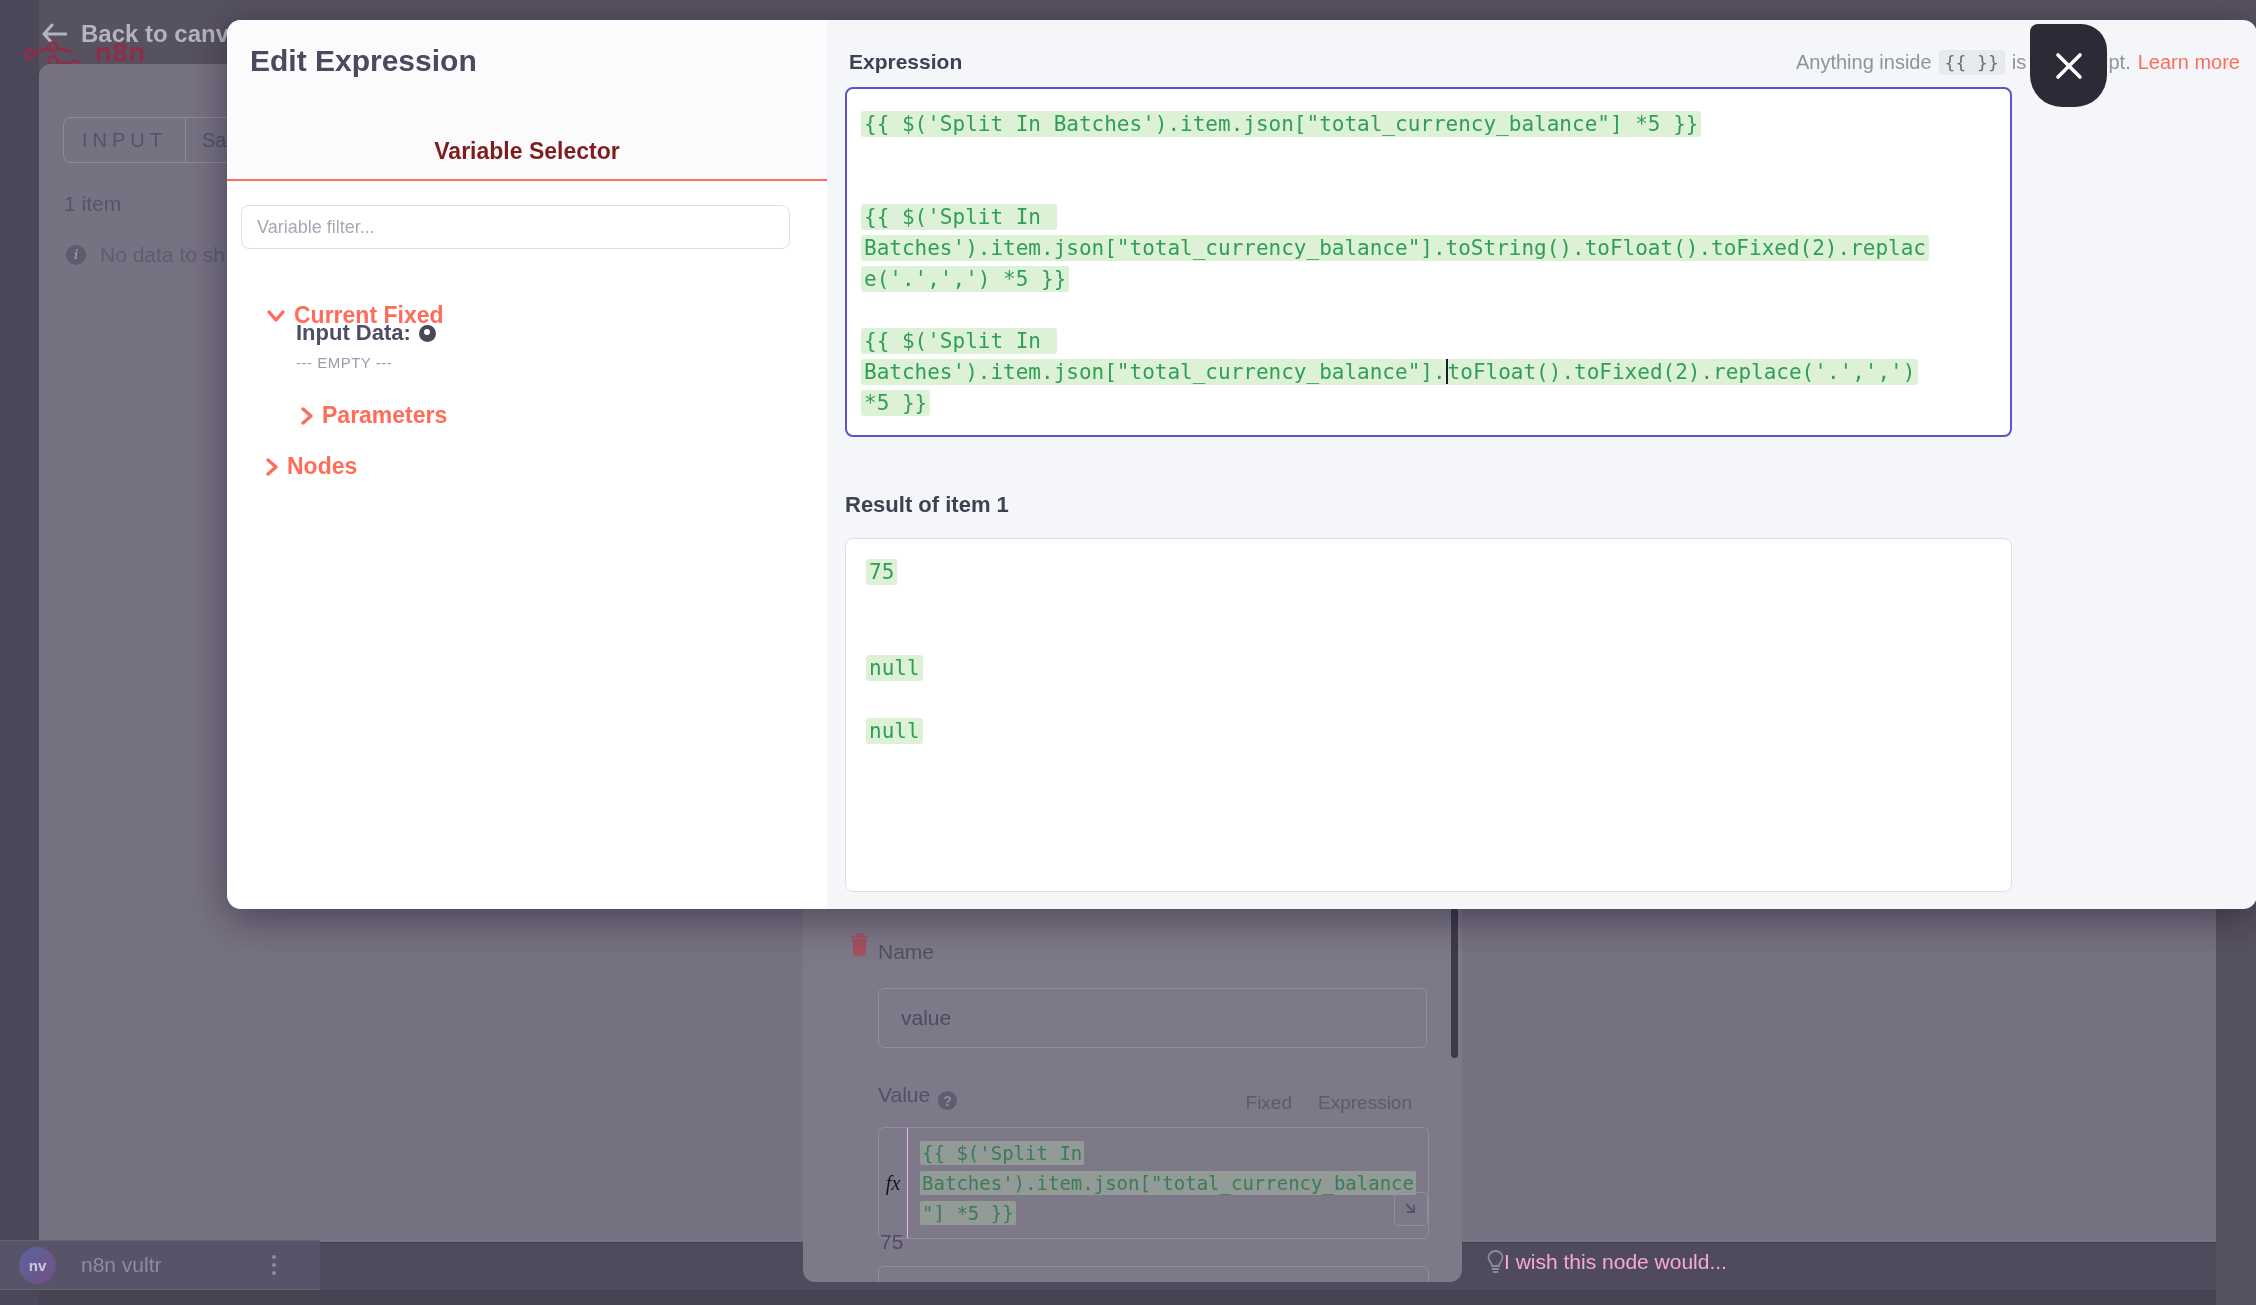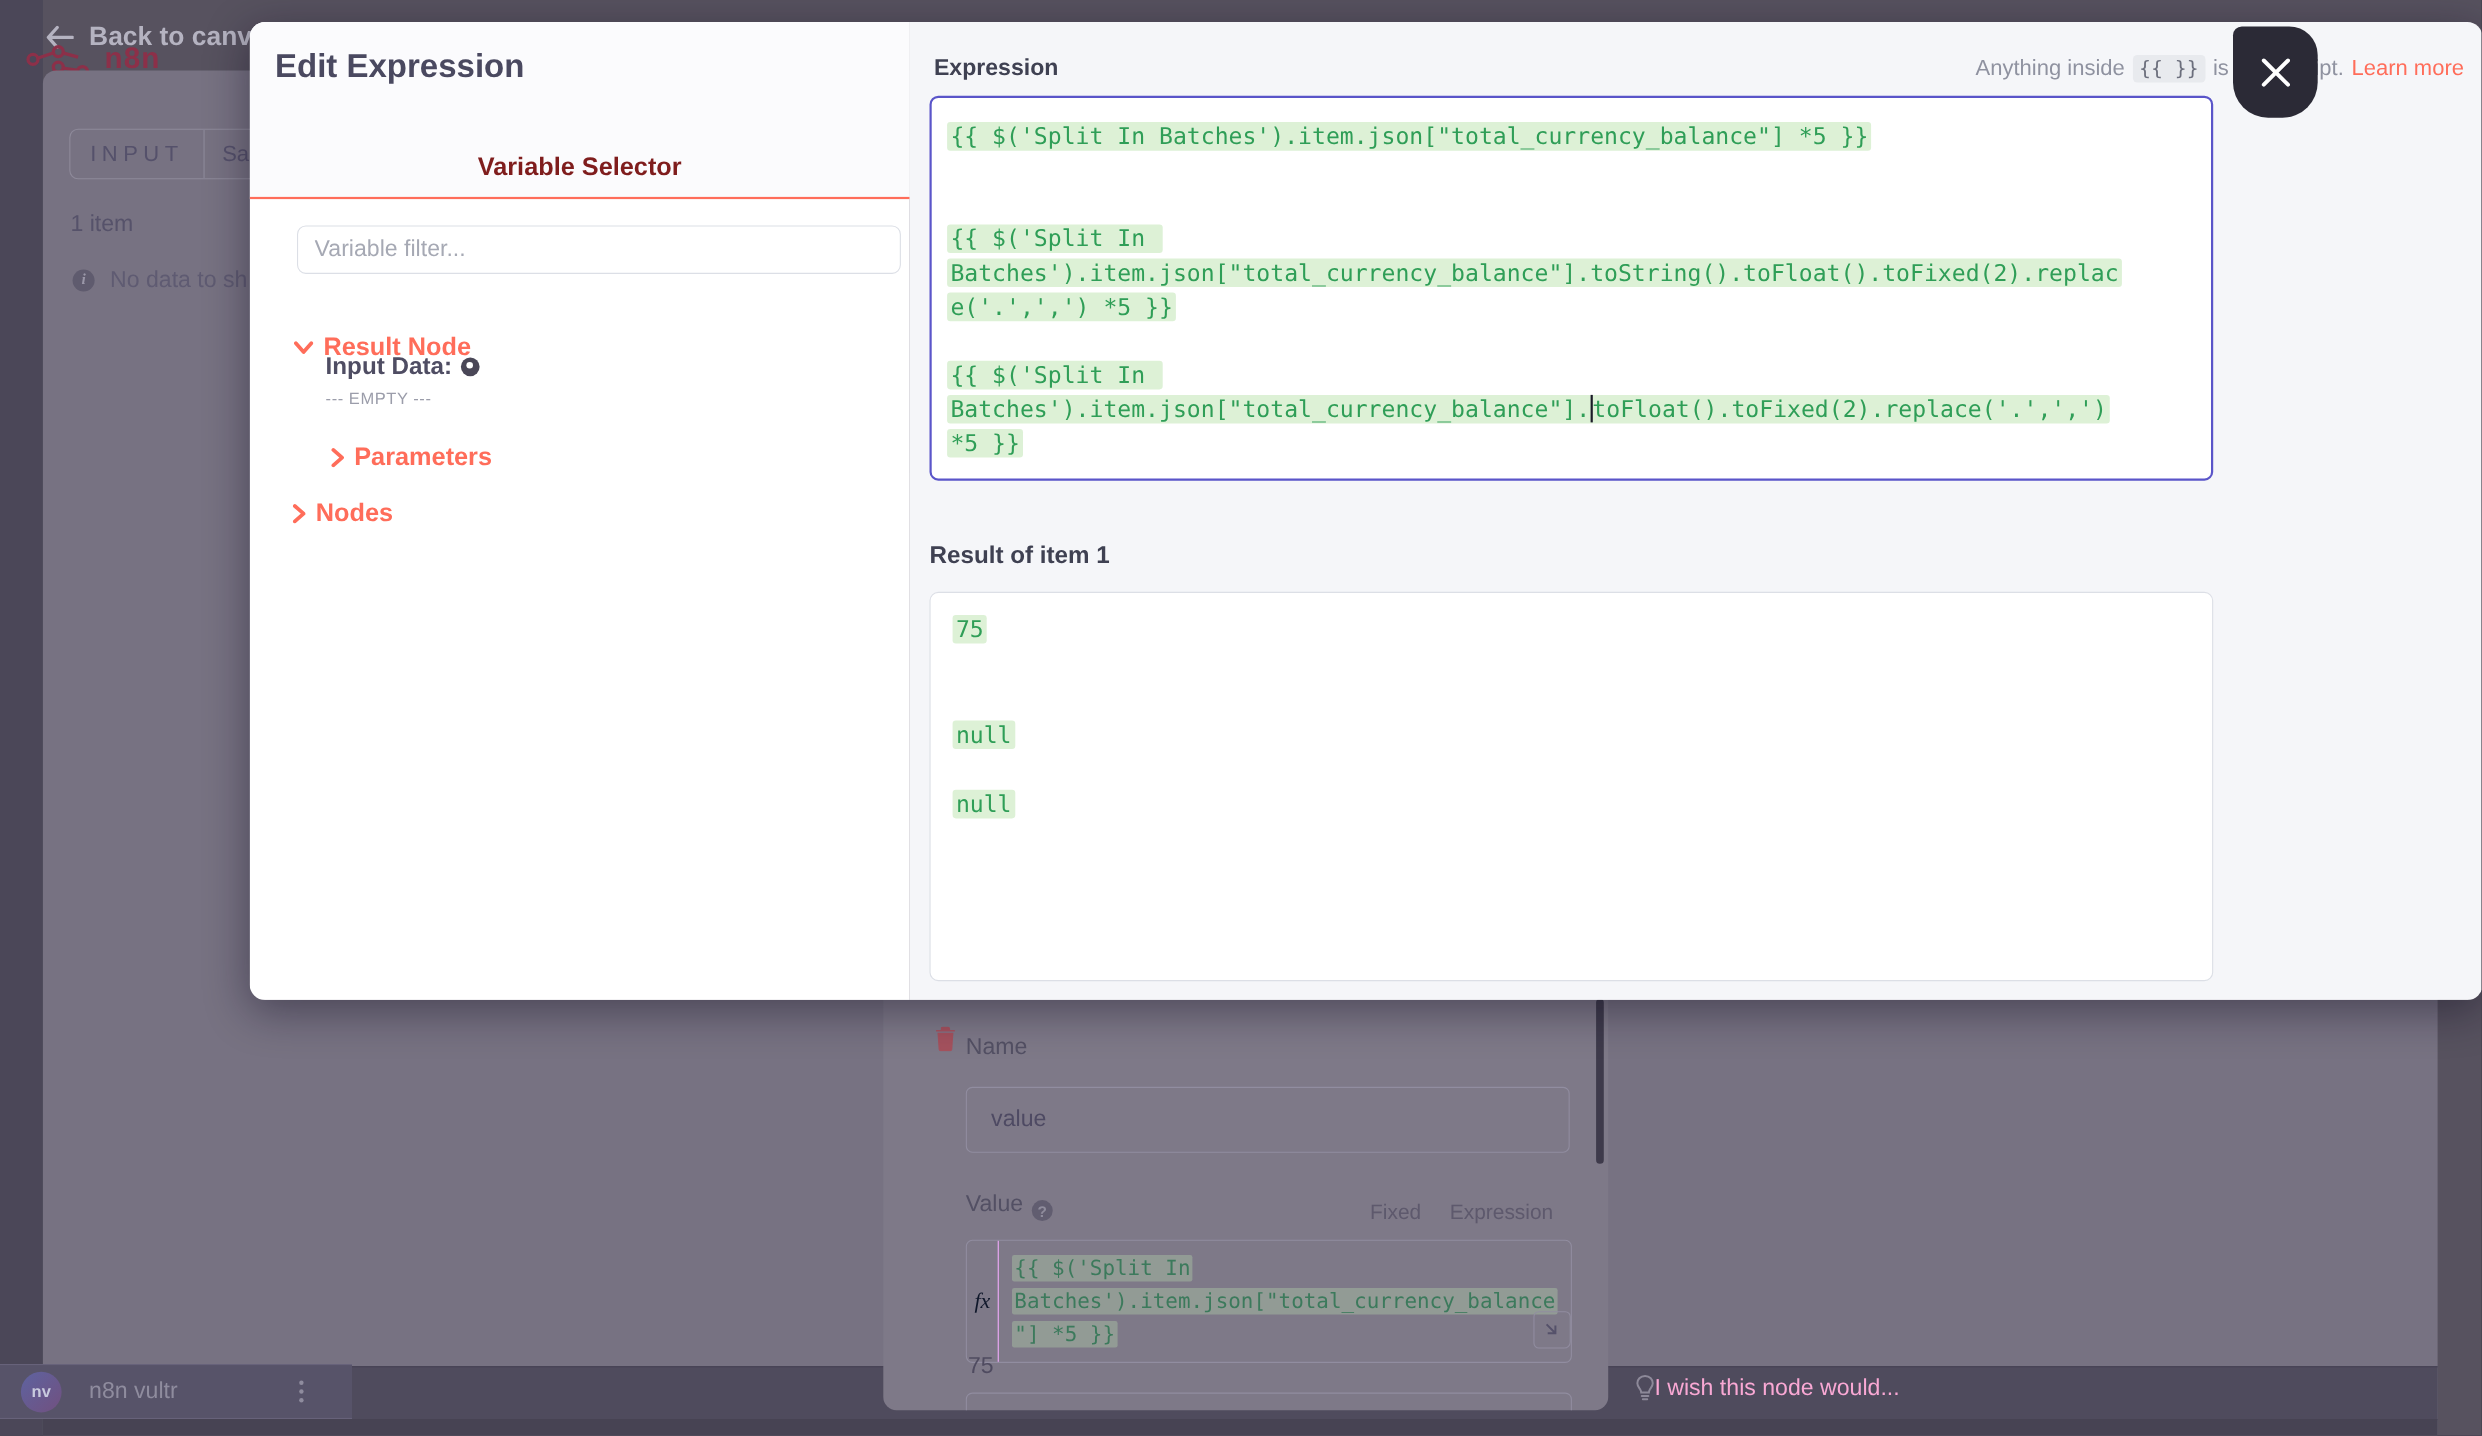--- a/index.html
+++ b/index.html
@@ -76,22 +76,22 @@
 
   
   .modal{left:227px;top:20px;width:2030px;height:889px;border-radius:14px;display:flex;
     box-shadow:0 10px 40px rgba(15,12,30,.45);overflow:hidden;z-index:10;}
   .m-left{position:relative;width:600px;background:#ffffff;flex:none;}
   .m-left-head{position:absolute;left:0;top:0;width:100%;height:161px;background:#fbfbfd;
     border-bottom:2px solid #ff6d5a;box-sizing:border-box;}
   .m-title{position:absolute;left:23px;top:24px;margin:0;font-size:30px;font-weight:600;color:#4a4960;}
   .m-tab{position:absolute;left:0;right:0;bottom:14px;text-align:center;color:#7f1d1d;
     font-size:23px;font-weight:600;cursor:pointer;}
-  .filter-input{position:absolute;left:43px;top:185px;width:549px;height:44px;box-sizing:border-box;
-    border:1px solid #dcdfe6;border-radius:8px;padding:0 15px;font-size:21px;color:#55576b;
+  .filter-input{position:absolute;left:14px;top:185px;width:549px;height:44px;box-sizing:border-box;
+    border:1px solid #dcdfe6;border-radius:8px;padding:0 15px;font-size:18px;color:#55576b;
     font-family:inherit;background:#fff;outline:none;}
   .filter-input::placeholder{color:#a6a9b4;}
   .tree-row{position:absolute;display:flex;align-items:center;gap:9px;color:#ff6d5a;
     font-size:23px;font-weight:600;cursor:pointer;}
   .tree-data{position:absolute;left:69px;top:300px;display:flex;align-items:center;gap:8px;
     color:#4f4d63;font-size:22px;font-weight:700;}
   .donut{width:17px;height:17px;border-radius:50%;background:#4a4757;position:relative;}
   .donut::after{content:"";position:absolute;left:5px;top:4px;width:6px;height:6px;border-radius:50%;background:#fff;}
   .tree-empty{position:absolute;left:69px;top:334px;color:#9b9daa;font-size:15px;letter-spacing:.5px;}
 
@@ -241,21 +241,21 @@
         <h1 class="m-title">Edit Expression</h1>
         <div class="m-tab">Variable Selector</div>
       </div>
       <input class="filter-input" placeholder="Variable filter..." style="">
       <div class="tree-row" style="left:40px;top:282px;">
         <span>
           <svg width="18" height="12" viewBox="0 0 18 12">
               <path d="M2 2 L9 10 L16 2" stroke="#ff6d5a" stroke-width="3.4" fill="none" stroke-linecap="round" stroke-linejoin="round"></path>
             </svg>
         </span>
-        <span>Result Node</span>
+        <span>Current Fixed</span>
       </div>
       <div class="tree-data">
         <span>Input Data:</span>
         <span class="donut"></span>
       </div>
       <div class="tree-empty">--- EMPTY ---</div>
       <div class="tree-row" style="left:74px;top:382px;">
         <span>
           <svg width="12" height="18" viewBox="0 0 12 18">
               <path d="M2 2 L10 9 L2 16" stroke="#ff6d5a" stroke-width="3.4" fill="none" stroke-linecap="round" stroke-linejoin="round"></path>

